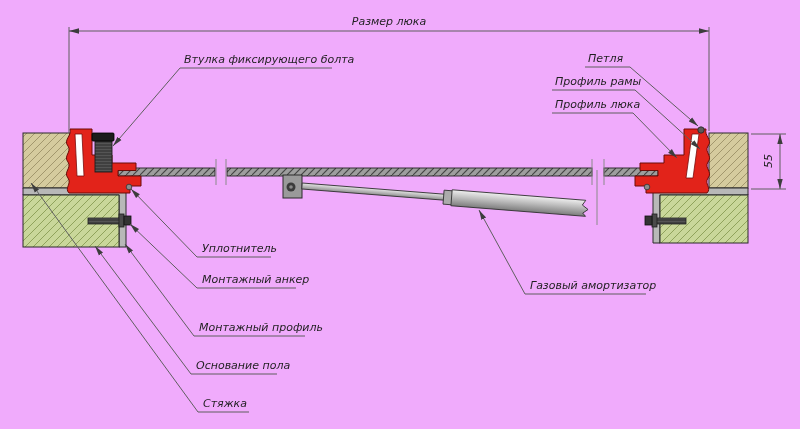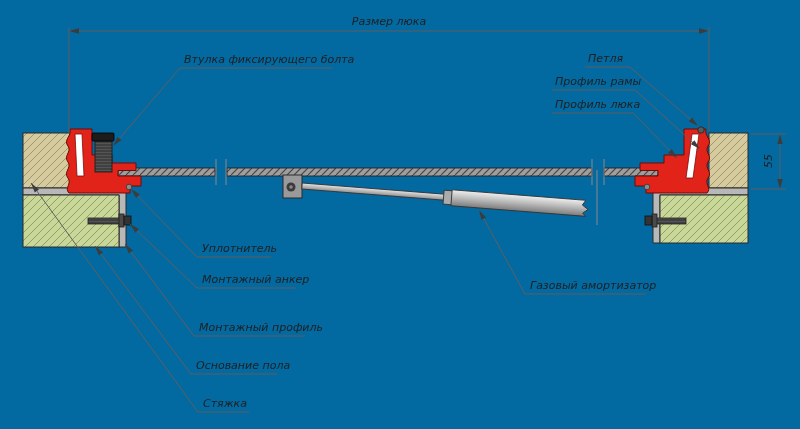--- a/index.html
+++ b/index.html
@@ -1,16 +1,16 @@
 <!DOCTYPE html>
 <html><head>
 <meta charset="utf-8">
 <style>
   html,body{margin:0;padding:0;background:#fff;}
-  .canvas{position:relative;width:800px;height:429px;background:#0369a1;overflow:hidden;
+  .canvas{position:relative;width:800px;height:429px;background:#f0abfc;overflow:hidden;
           font-family:"DejaVu Sans",sans-serif;}
   svg{display:block;}
   text{font-family:"DejaVu Sans",sans-serif;font-style:italic;font-size:11px;fill:#1f1f1f;}
   .dimline{stroke:#5f5f5f;stroke-width:1;fill:none;}
   .thin{stroke:#8a8a8a;stroke-width:1;fill:none;}
   .outline{stroke:#2b2b2b;stroke-width:1;}
 </style>
 </head>
 <body>
 

